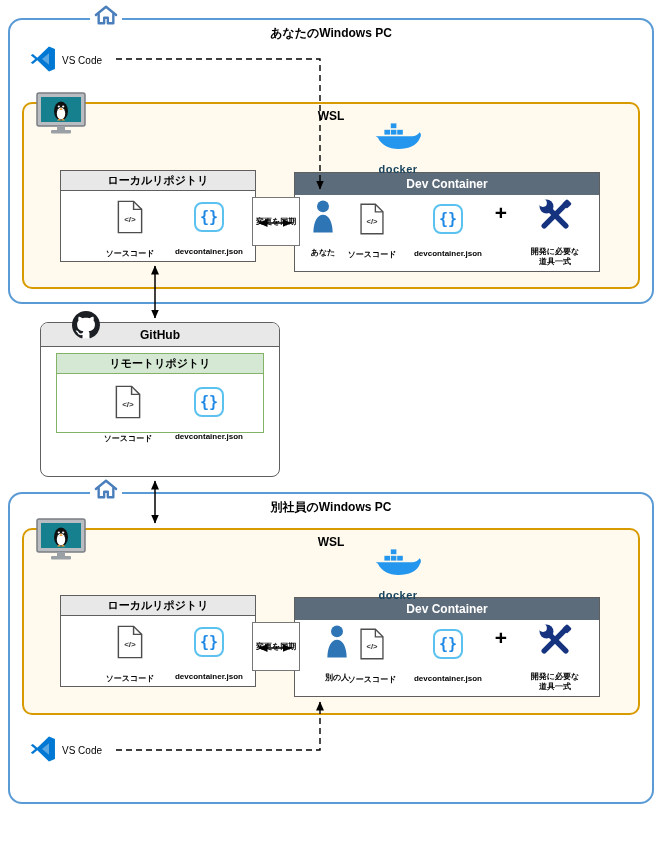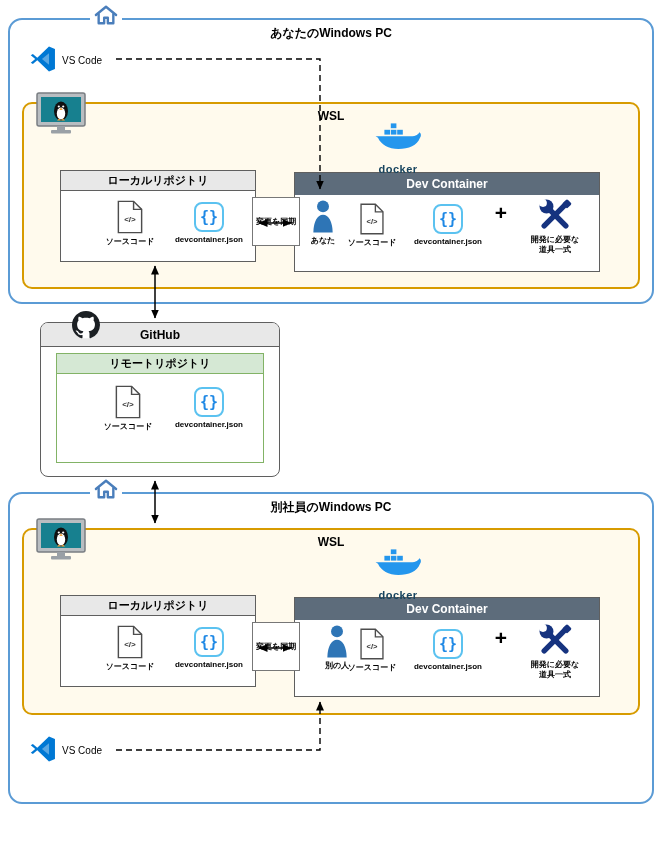--- a/index.html
+++ b/index.html
@@ -15,21 +15,21 @@
   .panel-header { height:20px; line-height:19px; text-align:center; font-weight:bold; font-size:11px;
     background:#e8e8e8; border-bottom:1px solid #5f5f5f; }
   .devc-header { height:22px; line-height:22px; background:#5d6c7b; color:#fff; font-size:12px;
     border-bottom:none; }
   .remote-panel { border-color:#82b366; }
   .remote-header { background:#d5e8d4; border-bottom:1px solid #82b366; }
   .gh-panel { border-radius:8px; }
   .gh-header { height:24px; line-height:24px; font-size:12px; border-radius:7px 7px 0 0; }
 
   .item { position:absolute; display:flex; flex-direction:column; align-items:center; }
-  .item-label { font-size:8px; font-weight:bold; margin-top:3px; text-align:center; white-space:nowrap; line-height:1.25; }
+  .item-label { font-size:8px; font-weight:bold; margin-top:15px; text-align:center; white-space:nowrap; line-height:1.25; }
   .json-icon { width:30px; height:30px; border:2px solid #5bc2f0; border-radius:8px; background:#fff;
     display:flex; align-items:center; justify-content:center; color:#1e88e5; font-weight:bold; font-size:15px;
     font-family:"DejaVu Sans Mono",monospace; }
   .plus { position:absolute; font-size:21px; font-weight:bold; text-align:center; }
   .sync-badge { position:absolute; font-size:8px; font-weight:bold; background:#fff;
     border:1px solid #777; padding:18px 3px; z-index:3; white-space:nowrap; }
   .small-label { position:absolute; font-size:10px; }
   .icon-overlay { position:absolute; z-index:2; line-height:0; }
   .home-wrap { position:absolute; z-index:2; background:#fff; padding:0 3px; line-height:0; }
   .docker-wrap { position:absolute; display:flex; flex-direction:column; align-items:center; width:58px; z-index:2;gap:10px; }
@@ -156,21 +156,21 @@
   <div class="panel gh-panel" style="left:40px;top:322px;width:240px;height:155px">
     <div class="panel-header gh-header">GitHub</div>
   </div>
   <div class="icon-overlay" style="left:72px;top:311px">
     <svg width="28" height="28" viewBox="0 0 16 16">
       <circle cx="8" cy="8" r="7.6" fill="#ffffff"></circle>
       <path fill="#1b1f23" d="M8 0C3.58 0 0 3.58 0 8c0 3.54 2.29 6.53 5.47 7.59.4.07.55-.17.55-.38 0-.19-.01-.82-.01-1.49-2.01.37-2.53-.49-2.69-.94-.09-.23-.48-.94-.82-1.13-.28-.15-.68-.52-.01-.53.63-.01 1.08.58 1.23.82.72 1.21 1.87.87 2.33.66.07-.52.28-.87.51-1.07-1.78-.2-3.64-.89-3.64-3.95 0-.87.31-1.59.82-2.15-.08-.2-.36-1.02.08-2.12 0 0 .67-.21 2.2.82.64-.18 1.32-.27 2-.27s1.36.09 2 .27c1.53-1.04 2.2-.82 2.2-.82.44 1.1.16 1.92.08 2.12.51.56.82 1.27.82 2.15 0 3.07-1.87 3.75-3.65 3.95.29.25.54.73.54 1.48 0 1.07-.01 1.93-.01 2.2 0 .21.15.46.55.38A8.013 8.013 0 0016 8c0-4.42-3.58-8-8-8z"></path>
     </svg>
   </div>
 
-  <div class="panel remote-panel" style="left:56px;top:353px;width:208px;height:110px">
+  <div class="panel remote-panel" style="left:56px;top:353px;width:208px;height:80px">
     <div class="panel-header remote-header">リモートリポジトリ</div>
     <div class="item" style="left:42px;top:31px;width:58px">
       <svg width="28" height="34" viewBox="0 0 30 38">
         <path d="M2 1.5 H19 L28 10.5 V36.5 H2 Z" fill="#ffffff" stroke="#4d4d4d" stroke-width="1.6"></path>
         <path d="M19 1.5 V10.5 H28" fill="none" stroke="#4d4d4d" stroke-width="1.6"></path>
         <text x="15" y="25" font-size="9" font-weight="bold" text-anchor="middle" fill="#333">&lt;/&gt;</text>
       </svg>
       <div class="item-label">ソースコード</div>
     </div>
     <div class="item" style="left:108px;top:33px;width:88px">

